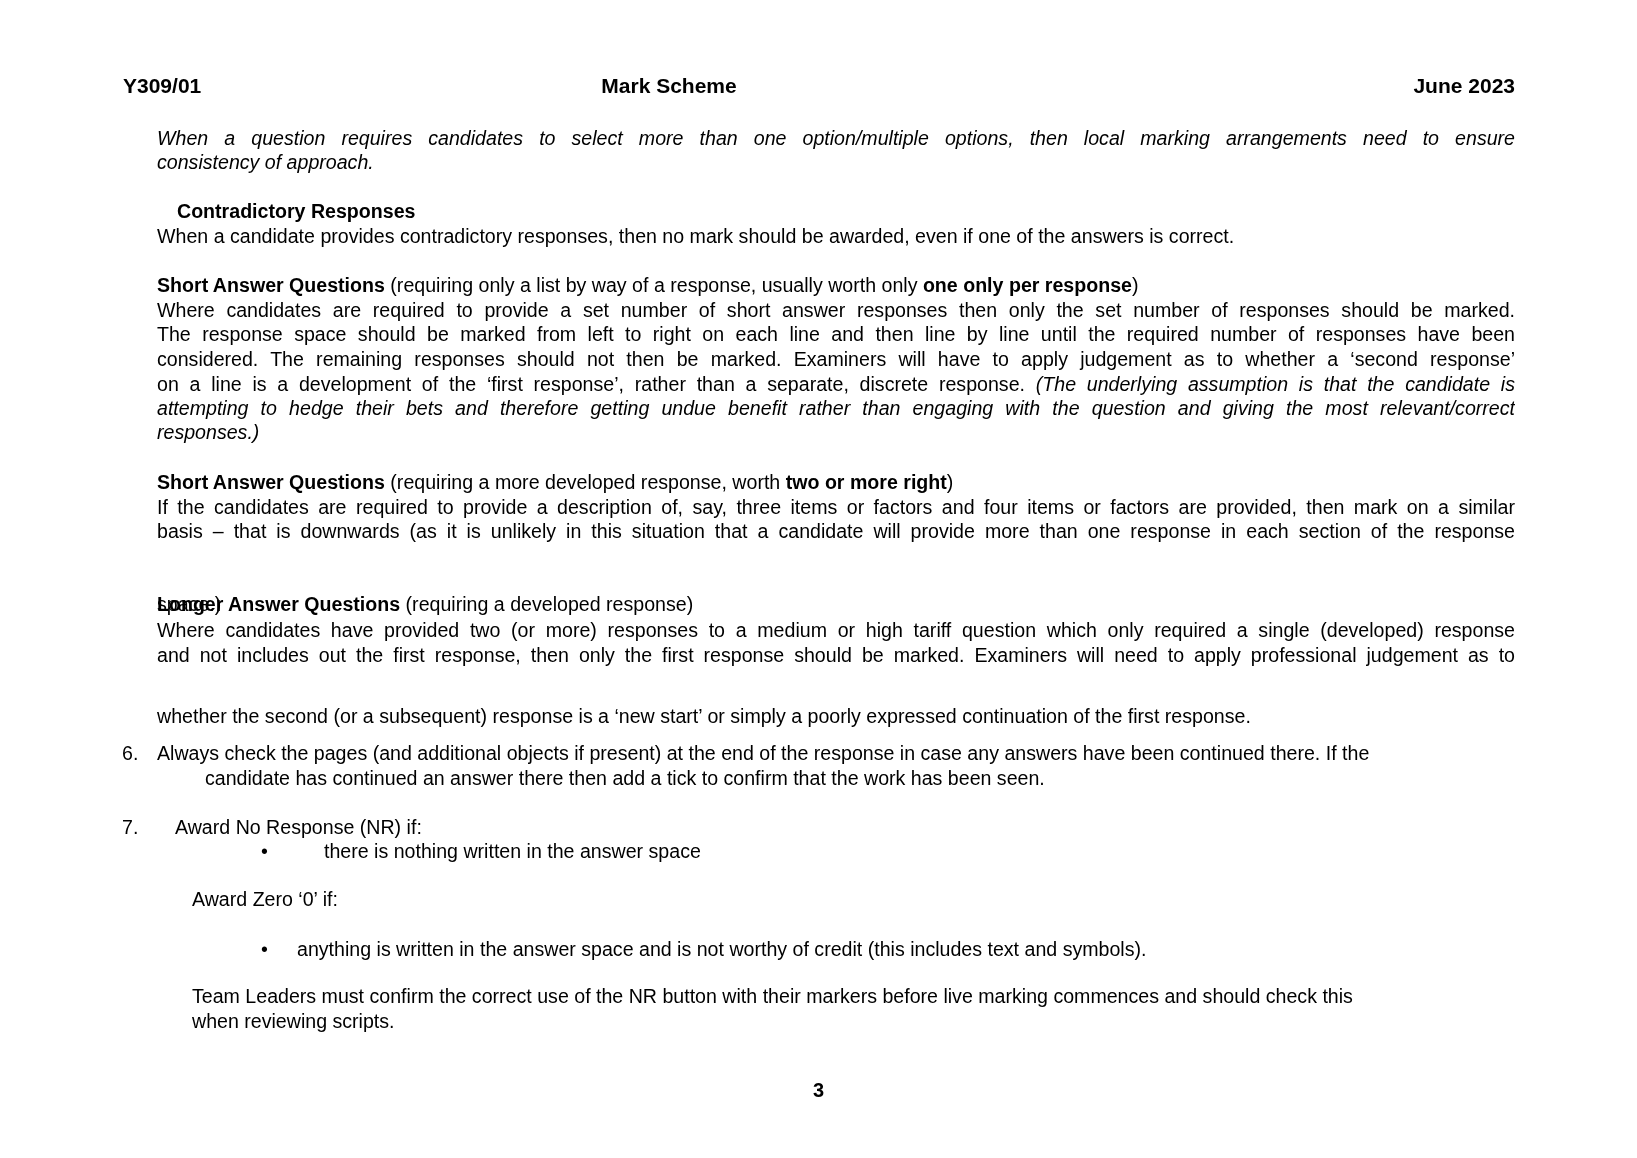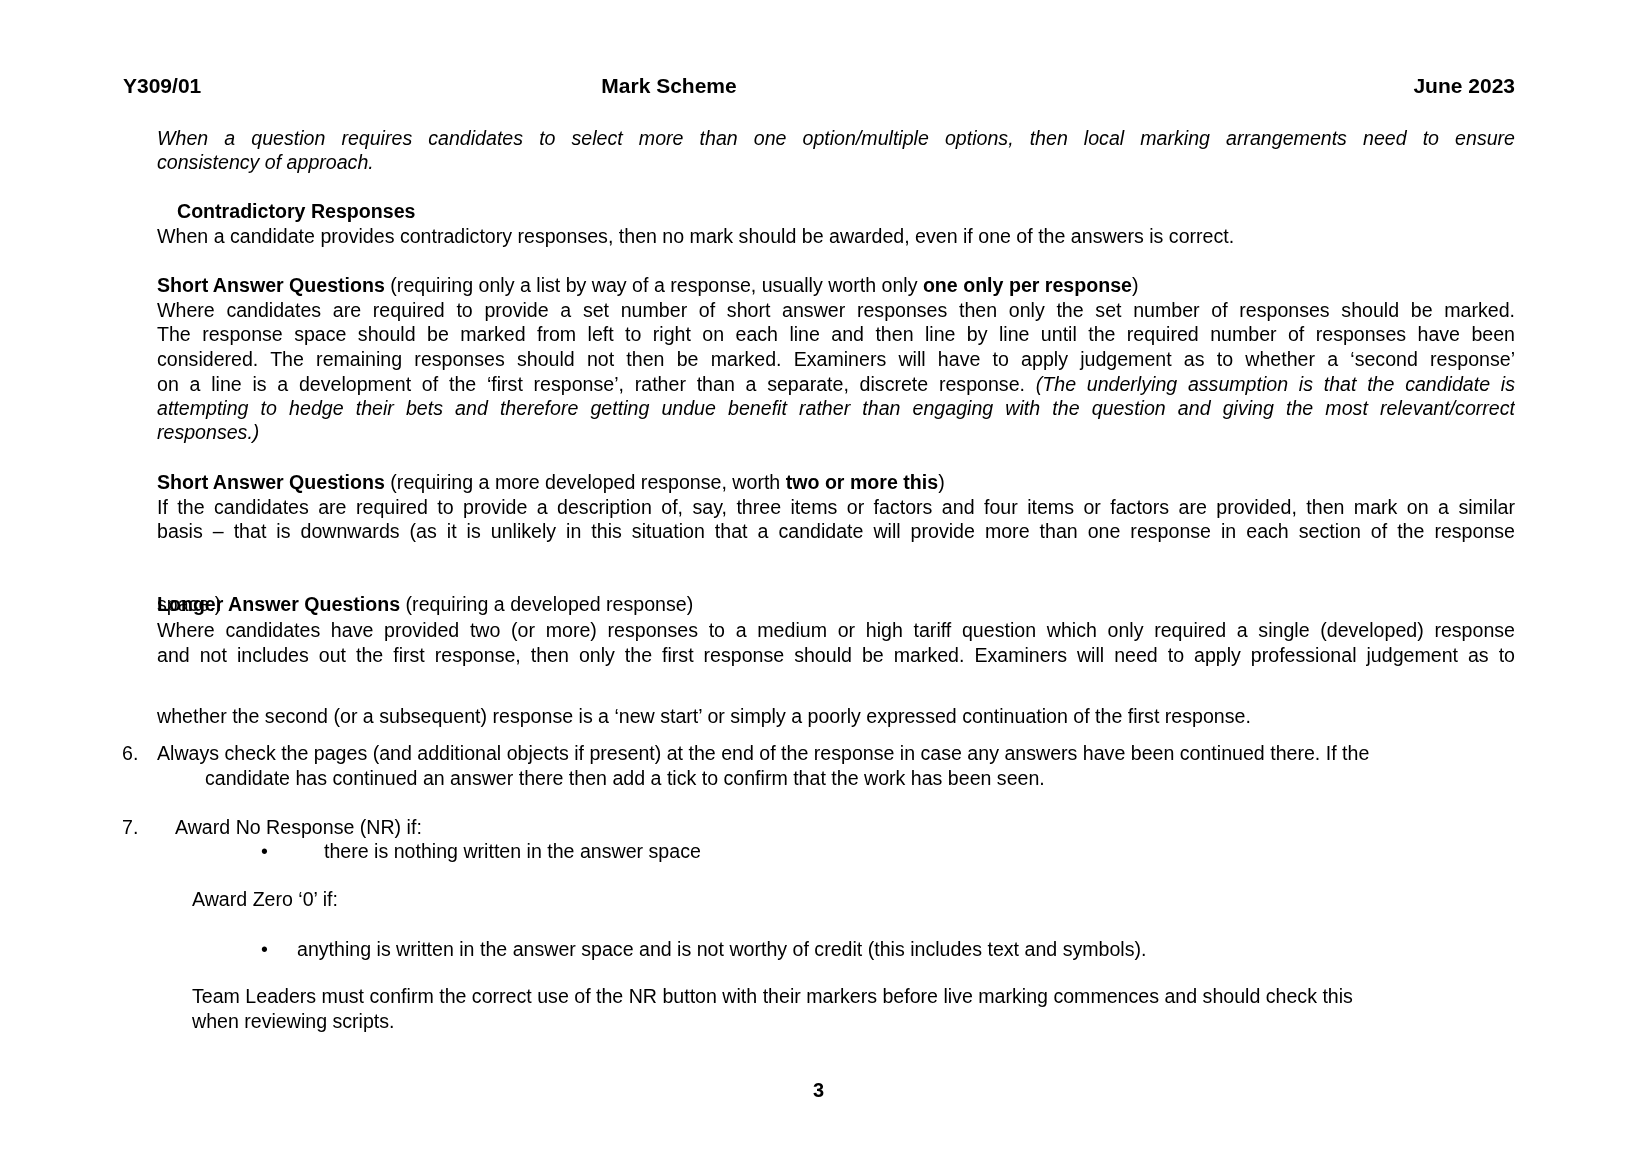--- a/index.html
+++ b/index.html
@@ -39,21 +39,21 @@
   <div class="line plain" style="top:273px;"><span class="b">Short Answer Questions</span><span> (requiring only a list by way of a response, usually worth only </span><span class="b">one only per response</span><span>)</span></div>
   <div class="line just" style="top:298px;">Where candidates are required to provide a set number of short answer responses then only the set number of responses should be marked.</div>
   <div class="line just" style="top:322px;">The response space should be marked from left to right on each line and then line by line until the required number of responses have been</div>
   <div class="line just" style="top:347px;">considered.  The remaining responses should not then be marked. Examiners will have to apply judgement as to whether a ‘second response’</div>
   <div class="line just" style="top:372px;"><span>on a line is a development of the ‘first response’, rather than a separate, discrete response.  </span><span class="i">(The underlying assumption is that the candidate is</span></div>
   <div class="line just i" style="top:396px;">attempting to hedge their bets and therefore getting undue benefit rather than engaging with the question and giving the most relevant/correct</div>
   <div class="line plain i" style="top:420px;">responses.)</div>
 </div>
 
 <div>
-  <div class="line plain" style="top:470px;"><span class="b">Short Answer Questions</span><span> (requiring a more developed response, worth </span><span class="b">two or more this</span><span>)</span></div>
+  <div class="line plain" style="top:470px;"><span class="b">Short Answer Questions</span><span> (requiring a more developed response, worth </span><span class="b">two or more right</span><span>)</span></div>
   <div class="line just" style="top:495px;">If the candidates are required to provide a description of, say, three items or factors and four items or factors are provided, then mark on a similar</div>
   <div class="line just" style="top:519px;">basis – that is downwards (as it is unlikely in this situation that a candidate will provide more than one response in each section of the response</div>
   <div class="line plain" style="top:544px;margin-top:48px;">space.)</div>
 </div>
 
 <div>
   <div class="line plain" style="top:592px;"><span class="b">Longer Answer Questions</span><span> (requiring a developed response)</span></div>
   <div class="line just" style="top:618px;">Where candidates have provided two (or more) responses to a medium or high tariff question which only required a single (developed) response</div>
   <div class="line just" style="top:643px;">and not includes out the first response, then only the first response should be marked. Examiners will need to apply professional judgement as to</div>
   <div class="line plain" style="top:704px;">whether the second (or a subsequent) response is a ‘new start’ or simply a poorly expressed continuation of the first response.</div>

